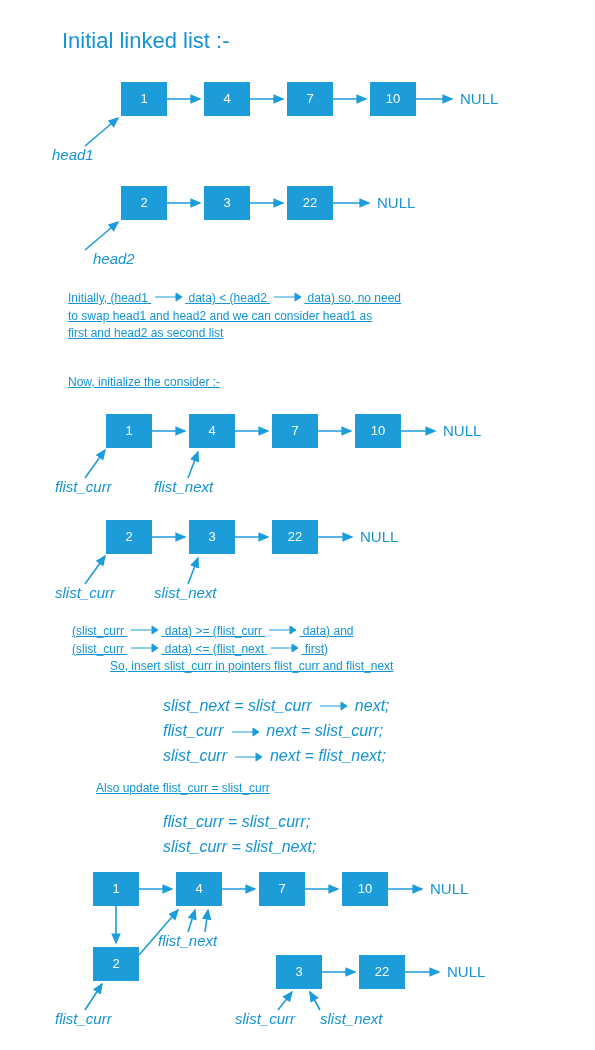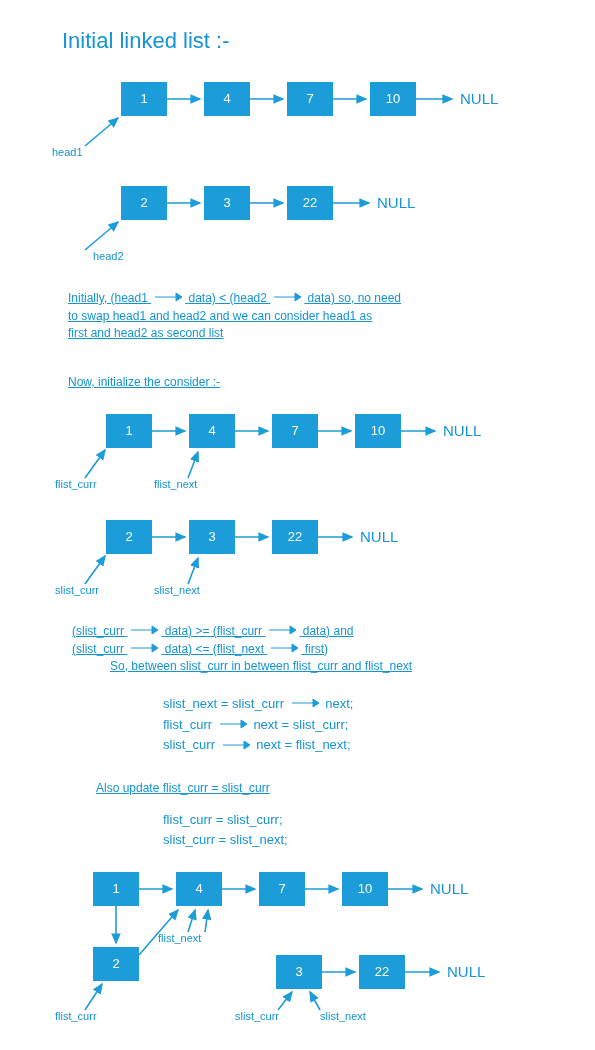--- a/index.html
+++ b/index.html
@@ -21,26 +21,28 @@
     font-weight: 400;
   }
   .text {
     position: absolute;
     font-size: 12px;
     line-height: 1.45;
     text-decoration: underline;
   }
   .code {
     position: absolute;
-    font-size: 13px;
+    font-size: 16px;
     line-height: 1.55;
+    font-style: italic;
   }
   .label {
     position: absolute;
-    font-size: 11px;
+    font-size: 15px;
+    font-style: italic;
   }
   .null {
     position: absolute;
     font-size: 15px;
   }
   .node {
     position: absolute;
     width: 46px;
     height: 34px;
     background: #1C9CD8;
@@ -147,21 +149,21 @@
     <span class="inline-arrow"><svg width="28" height="10">
           <line x1="1" y1="5" x2="22" y2="5"></line>
           <polygon class="arrowhead" points="22,1 28,5 22,9" fill="#1C9CD8"></polygon>
         </svg></span>
     <span>data) &lt;= (flist_next</span>
     <span class="inline-arrow"><svg width="28" height="10">
           <line x1="1" y1="5" x2="22" y2="5"></line>
           <polygon class="arrowhead" points="22,1 28,5 22,9" fill="#1C9CD8"></polygon>
         </svg></span>
     <span>first)</span><br>
-    <span style="margin-left:38px">So,  between  slist_curr in between flist_curr and flist_next</span>
+    <span style="margin-left:38px">So,  insert  slist_curr in pointers flist_curr and flist_next</span>
   </div>
 
   <div class="code" style="left:163px; top:694px;">
     <span>slist_next = slist_curr</span>
     <span class="inline-arrow"><svg width="28" height="10">
           <line x1="1" y1="5" x2="22" y2="5"></line>
           <polygon class="arrowhead" points="22,1 28,5 22,9" fill="#1C9CD8"></polygon>
         </svg></span>
     <span>next;</span><br>
     <span>flist_curr</span>

